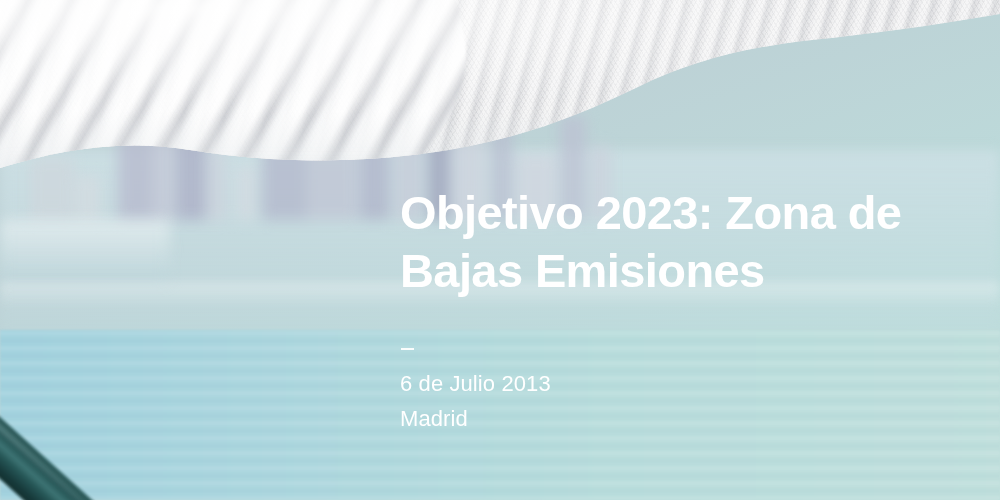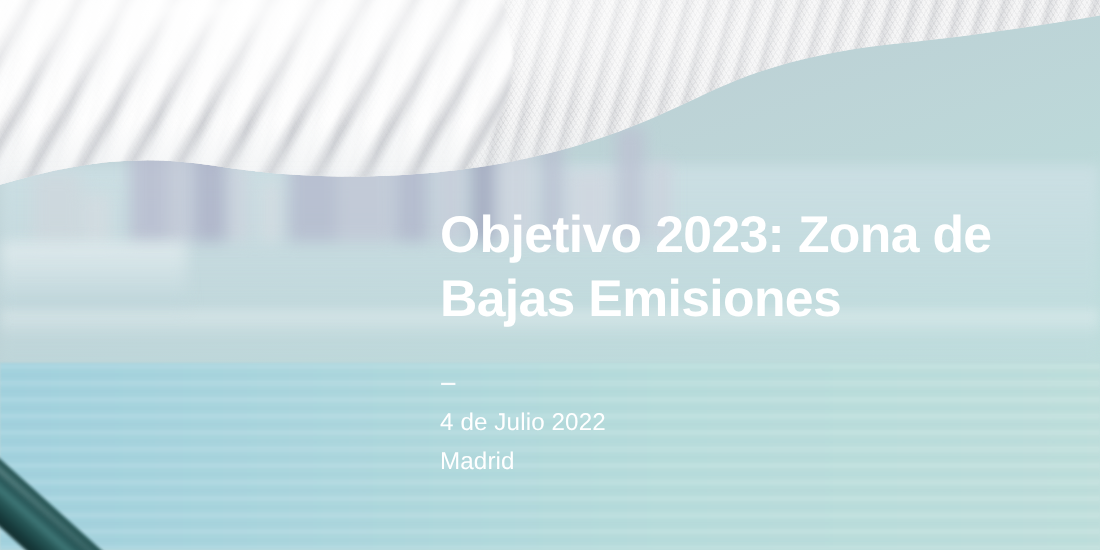--- a/index.html
+++ b/index.html
@@ -229,17 +229,17 @@
     <div class="canopy-ribs"></div>
     <div class="canopy-folds"></div>
     <div class="canopy-shade"></div>
     <div class="canopy-bleed"></div>
   </div>
 
   <div class="content">
     <h1 class="title">Objetivo 2023: Zona de
 Bajas Emisiones</h1>
     <div class="rule"></div>
-    <p class="meta">4 de Julio 2022
+    <p class="meta">6 de Julio 2013
 Madrid</p>
   </div>
 
 </div>
 
 </body></html>

